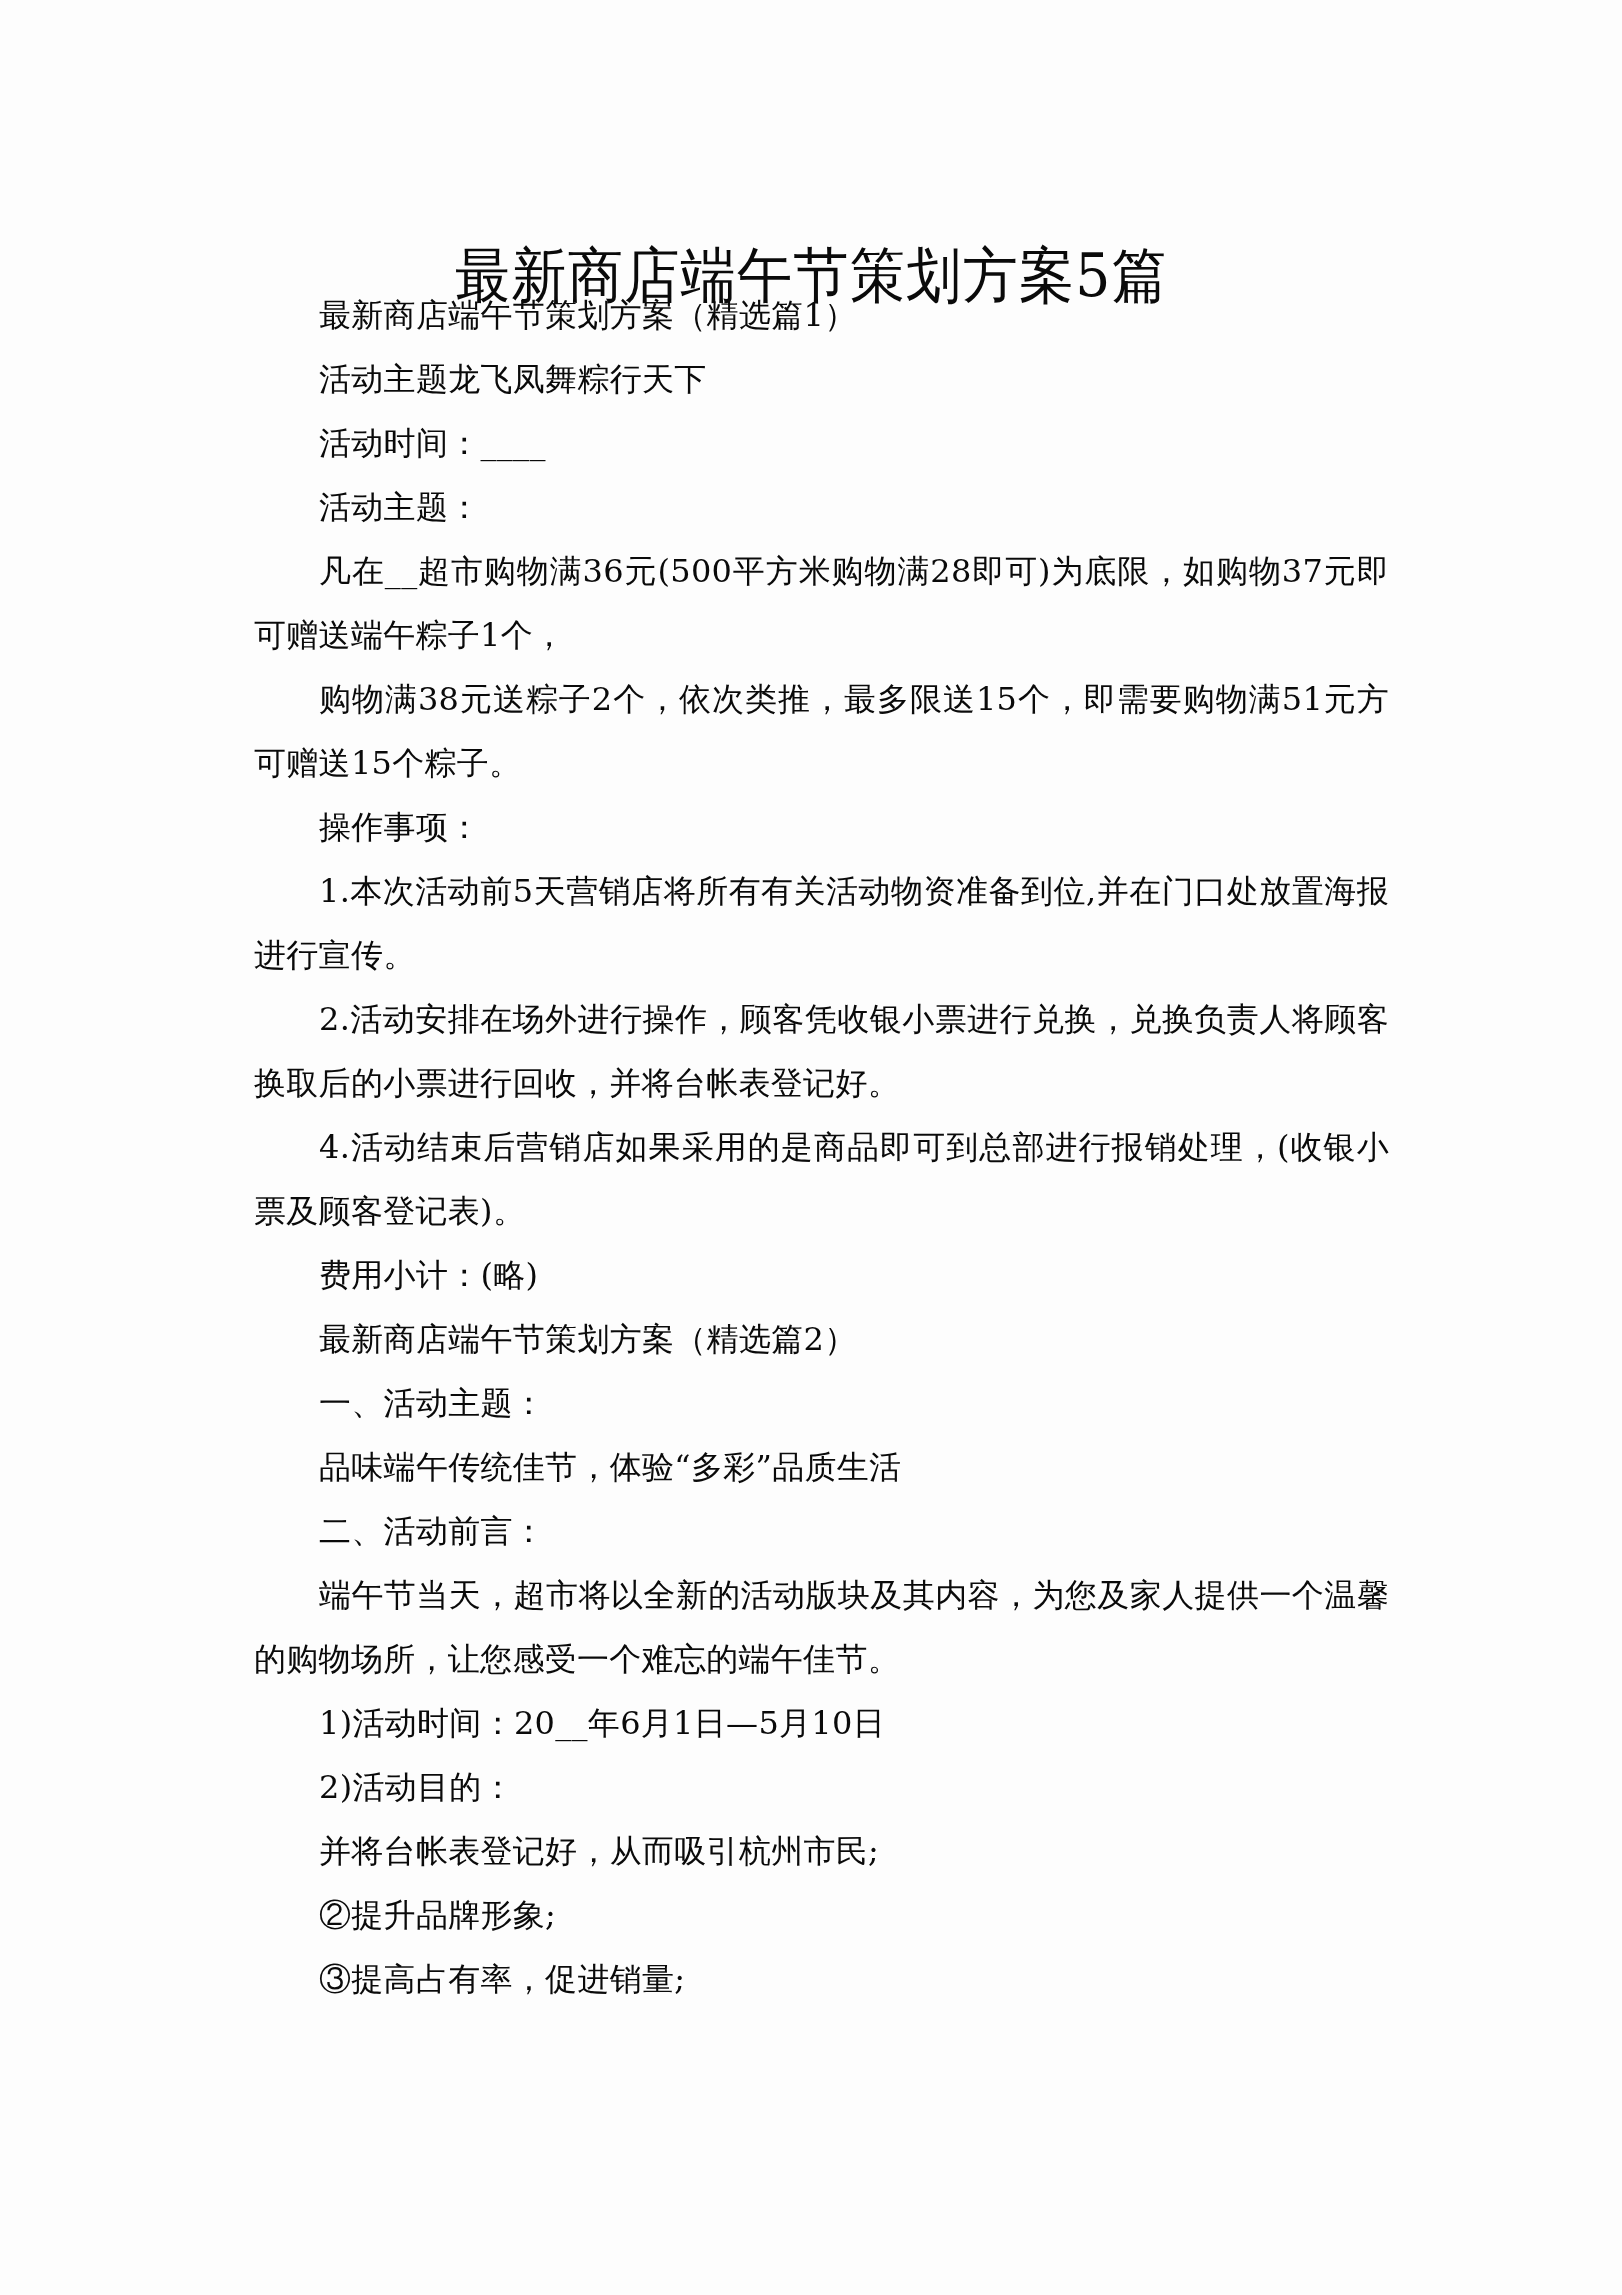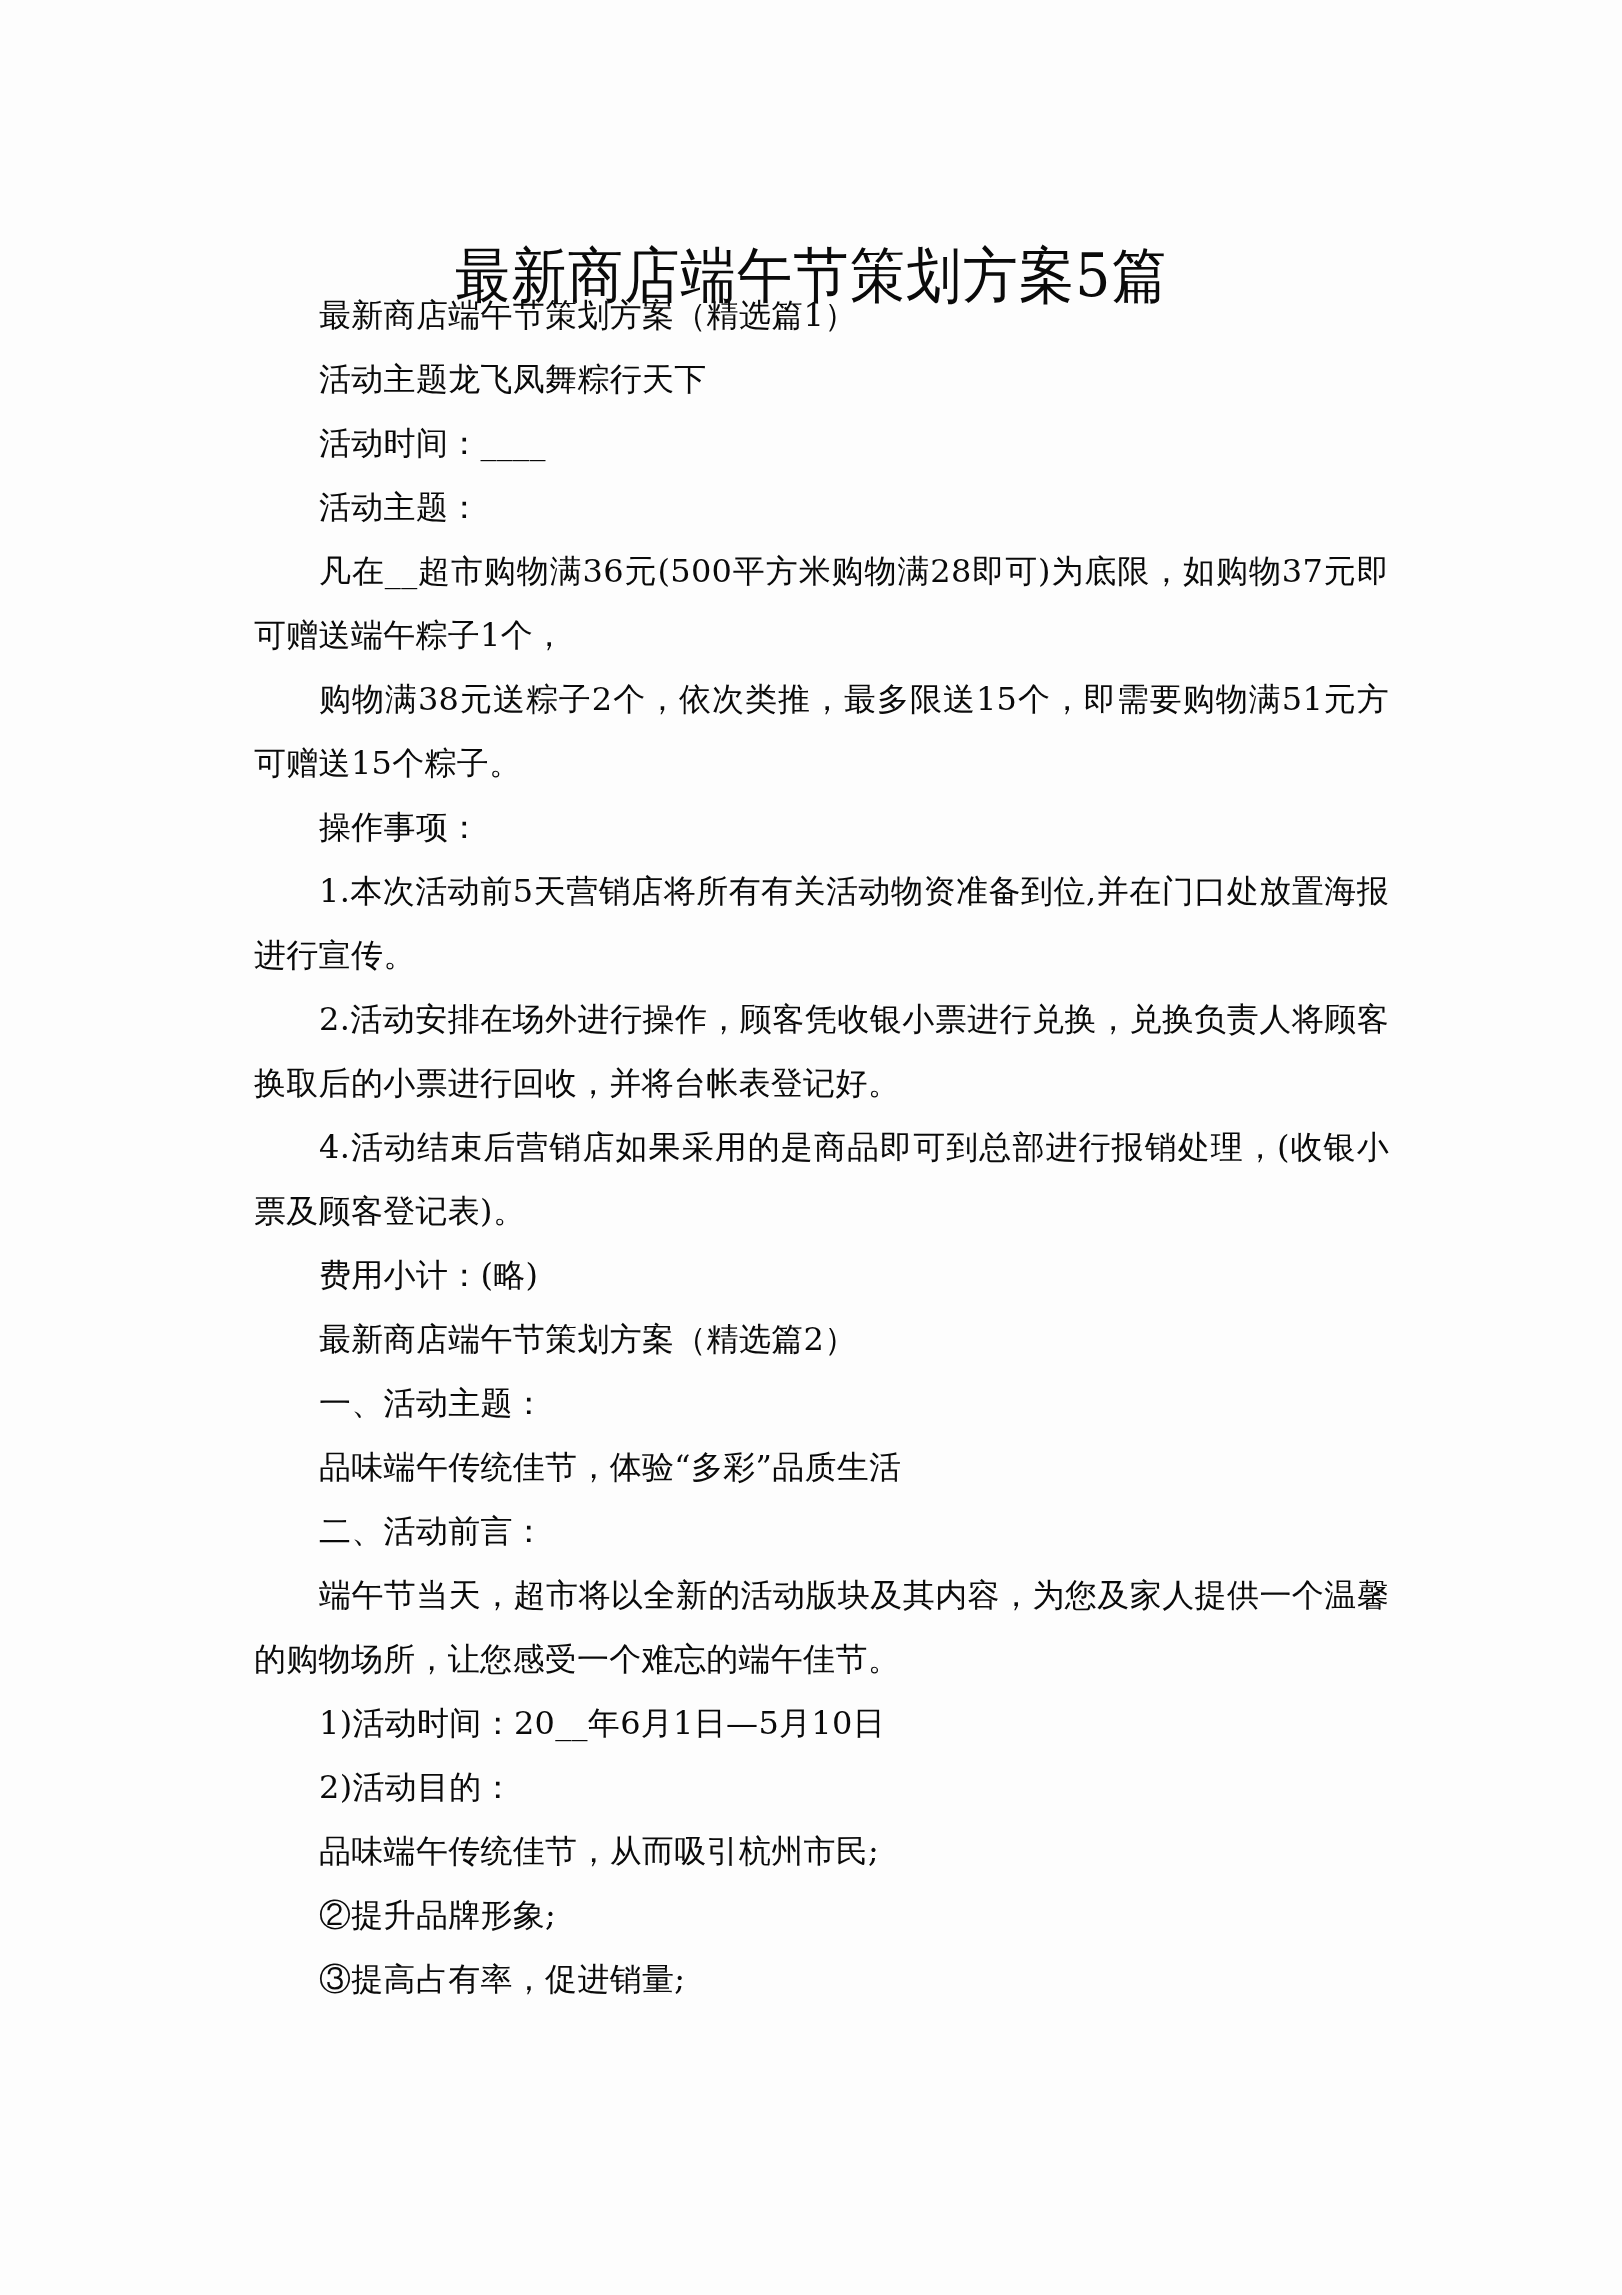--- a/index.html
+++ b/index.html
@@ -43,18 +43,18 @@
     <p class="p">2.活动安排在场外进行操作，顾客凭收银小票进行兑换，兑换负责人将顾客换取后的小票进行回收，并将台帐表登记好。</p>
     <p class="p">4.活动结束后营销店如果采用的是商品即可到总部进行报销处理，(收银小票及顾客登记表)。</p>
     <p class="p">费用小计：(略)</p>
     <p class="p">最新商店端午节策划方案（精选篇2）</p>
     <p class="p">一、活动主题：</p>
     <p class="p">品味端午传统佳节，体验“多彩”品质生活</p>
     <p class="p">二、活动前言：</p>
     <p class="p">端午节当天，超市将以全新的活动版块及其内容，为您及家人提供一个温馨的购物场所，让您感受一个难忘的端午佳节。</p>
     <p class="p">1)活动时间：20__年6月1日—5月10日</p>
     <p class="p">2)活动目的：</p>
-    <p class="p">品味端午传统佳节，从而吸引杭州市民;</p>
+    <p class="p">并将台帐表登记好，从而吸引杭州市民;</p>
     <p class="p">②提升品牌形象;</p>
     <p class="p">③提高占有率，促进销量;</p>
   </div>
 </div>
 
 
 </body></html>

